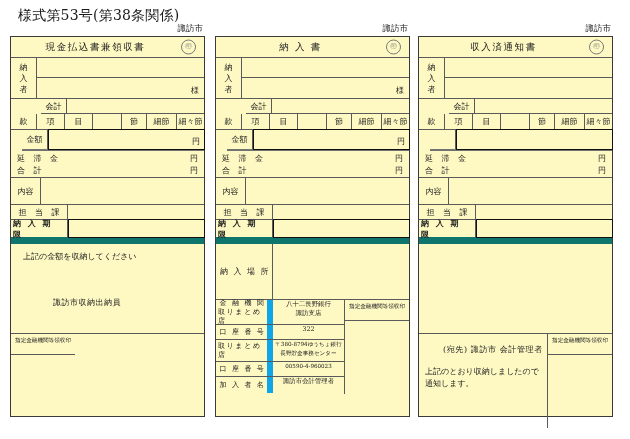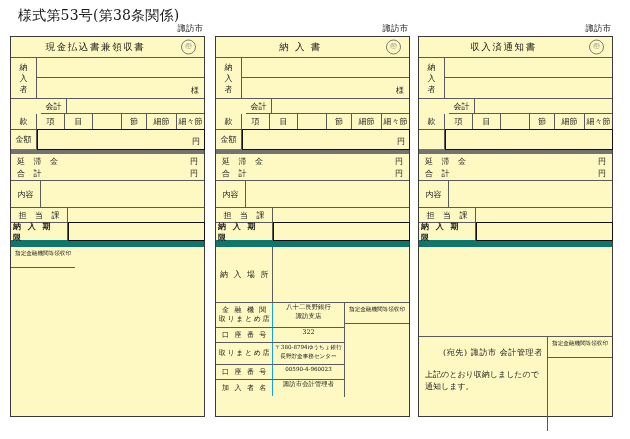--- a/index.html
+++ b/index.html
@@ -138,21 +138,21 @@
     justify-content: center;
     box-sizing: border-box;
   }
   .acct-val { flex: 1; }
 
   
   .kan-row { display: flex; height: 15px; border-bottom: 1px solid #5a5a5a; }
   .kan-row .cell { height: 100%; }
 
   
-  .amt-row { display: flex; height: 19px; border-bottom: 5px solid #737373; }
+  .amt-row { display: flex; height: 19px; border-bottom: 2px solid #737373; margin-left: 11px; }
   .amt-label {
     width: 26px;
     border-right: 1px solid #5a5a5a;
     font-size: 8px;
     display: flex;
     align-items: center;
     justify-content: center;
     box-sizing: border-box;
   }
   .amt-box {
@@ -297,21 +297,21 @@
   .basho-val { flex: 1; }
 
   
   .bank-wrap { display: flex; height: 94px; }
   .bank-left { flex: 1; display: flex; flex-direction: column; border-right: 1px solid #5a5a5a; }
   .bank-right { width: 64px; display: flex; flex-direction: column; }
   .bank-row { display: flex; border-bottom: 1px solid #5a5a5a; }
   .bank-row.last { border-bottom: none; }
   .bank-k {
     width: 57px;
-    border-right: 1px solid #0ea5e9;
+    border-right: 6px solid #0ea5e9;
     font-size: 7px;
     display: flex;
     flex-direction: column;
     align-items: center;
     justify-content: center;
     line-height: 9px;
     box-sizing: border-box;
     letter-spacing: 1.6px;
     padding-left: 2px;
   }
@@ -430,20 +430,24 @@
     <div class="tanto-row">
       <div class="tanto-label">担  当  課</div>
       <div class="tanto-val"></div>
     </div>
 
     <div class="kigen-row">
       <div class="kigen-label">納 入 期 限</div>
       <div class="kigen-box"></div>
     </div>
 
+    <div class="note-area">
+      <div class="note-line-1">上記の金額を収納してください</div>
+      <div class="note-line-2">諏訪市収納出納員</div>
+    </div>
 
     <div class="receipt-wrap">
       <div class="receipt-right">
         <div class="stamp-head">指定金融機関等領収印</div>
         <div class="stamp-body"></div>
       </div>
     </div>
   </div>
 
   <div class="panel p2">

